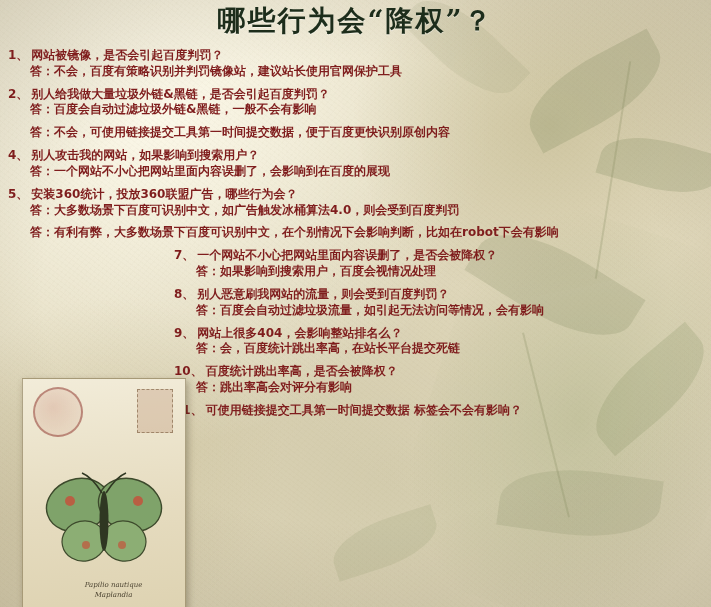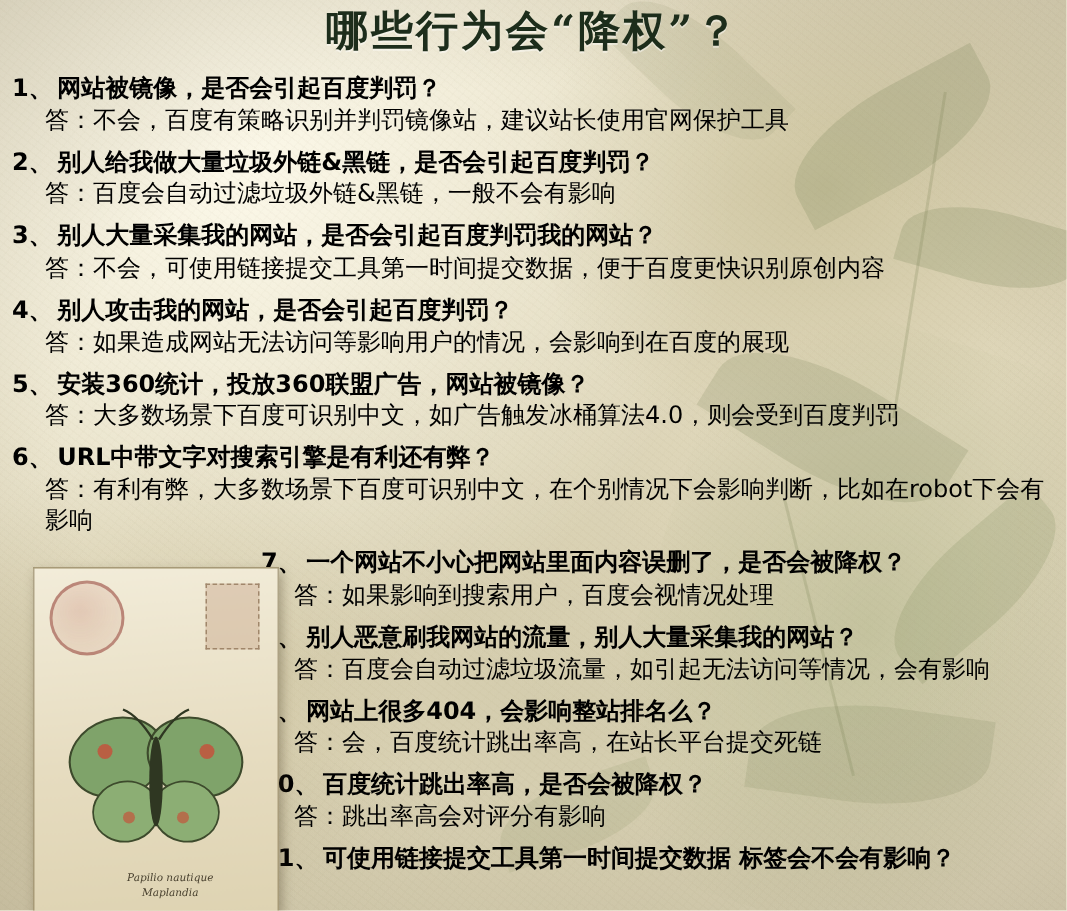--- a/index.html
+++ b/index.html
@@ -101,30 +101,30 @@
     position: absolute;
     left: 8px;
     top: 48px;
     width: 695px;
   }
   .qa {
     margin-bottom: 7px;
   }
   .q-line, .a-line {
     font-family: "DejaVu Sans", "Liberation Sans", sans-serif;
-    font-size: 16px;
-    color: #000000;
+    font-size: 12px;
+    color: #7f1d1d;
     line-height: 1.32;
     white-space: nowrap;
   }
   .q-line {
     font-weight: bold;
   }
   .a-line {
-    font-weight: normal;
+    font-weight: bold;
     padding-left: 22px;
   }
   .q-line .num {
     margin-right: 3px;
   }
   
   .qa.wrap .q-line,
   .qa.wrap .a-line {
     white-space: normal;
   }
@@ -219,67 +219,61 @@
     <div class="qa">
       <div class="q-line">
         <span class="num">2、</span><span>别人给我做大量垃圾外链&amp;黑链，是否会引起百度判罚？</span>
       </div>
       <div class="a-line">
         <span>答：</span><span>百度会自动过滤垃圾外链&amp;黑链，一般不会有影响</span>
       </div>
     </div>
 
     <div class="qa">
-      <div class="q-line">
-        <span class="num">3、</span><span>别人大量采集我的网站，是否会引起百度判罚我的网站？</span>
-      </div>
       <div class="a-line">
         <span>答：</span><span>不会，可使用链接提交工具第一时间提交数据，便于百度更快识别原创内容</span>
       </div>
     </div>
 
     <div class="qa">
       <div class="q-line">
-        <span class="num">4、</span><span>别人攻击我的网站，是否会引起百度判罚？</span>
-      </div>
-      <div class="a-line">
-        <span>答：</span><span>如果造成网站无法访问等影响用户的情况，会影响到在百度的展现</span>
-      </div>
-    </div>
-
-    <div class="qa">
-      <div class="q-line">
-        <span class="num">5、</span><span>安装360统计，投放360联盟广告，网站被镜像？</span>
+        <span class="num">4、</span><span>别人攻击我的网站，如果影响到搜索用户？</span>
+      </div>
+      <div class="a-line">
+        <span>答：</span><span>一个网站不小心把网站里面内容误删了，会影响到在百度的展现</span>
+      </div>
+    </div>
+
+    <div class="qa">
+      <div class="q-line">
+        <span class="num">5、</span><span>安装360统计，投放360联盟广告，哪些行为会？</span>
       </div>
       <div class="a-line">
         <span>答：</span><span>大多数场景下百度可识别中文，如广告触发冰桶算法4.0，则会受到百度判罚</span>
       </div>
     </div>
 
     <div class="qa wrap">
-      <div class="q-line">
-        <span class="num">6、</span><span>URL中带文字对搜索引擎是有利还有弊？</span>
-      </div>
       <div class="a-line">
         <span>答：</span><span>有利有弊，大多数场景下百度可识别中文，在个别情况下会影响判断，比如在robot下会有影响</span>
       </div>
     </div>
 
     <div class="qa indent">
       <div class="q-line">
         <span class="num">7、</span><span>一个网站不小心把网站里面内容误删了，是否会被降权？</span>
       </div>
       <div class="a-line">
         <span>答：</span><span>如果影响到搜索用户，百度会视情况处理</span>
       </div>
     </div>
 
     <div class="qa indent">
       <div class="q-line">
-        <span class="num">8、</span><span>别人恶意刷我网站的流量，别人大量采集我的网站？</span>
+        <span class="num">8、</span><span>别人恶意刷我网站的流量，则会受到百度判罚？</span>
       </div>
       <div class="a-line">
         <span>答：</span><span>百度会自动过滤垃圾流量，如引起无法访问等情况，会有影响</span>
       </div>
     </div>
 
     <div class="qa indent">
       <div class="q-line">
         <span class="num">9、</span><span>网站上很多404，会影响整站排名么？</span>
       </div>

